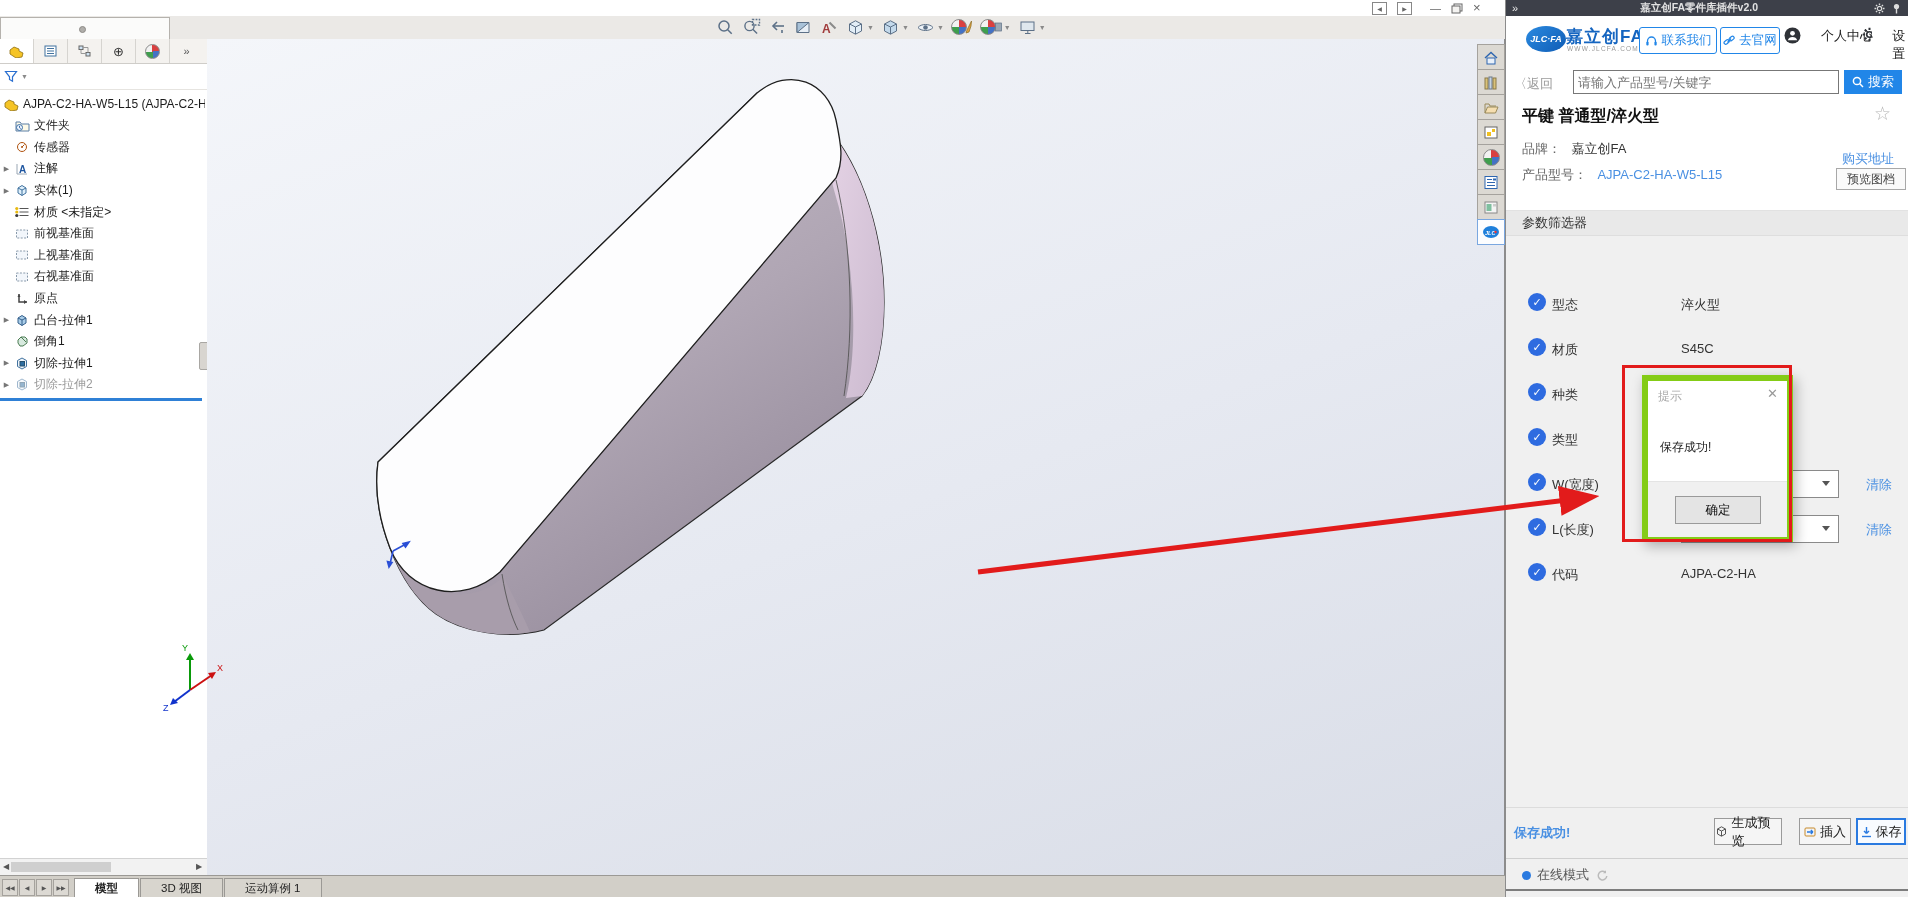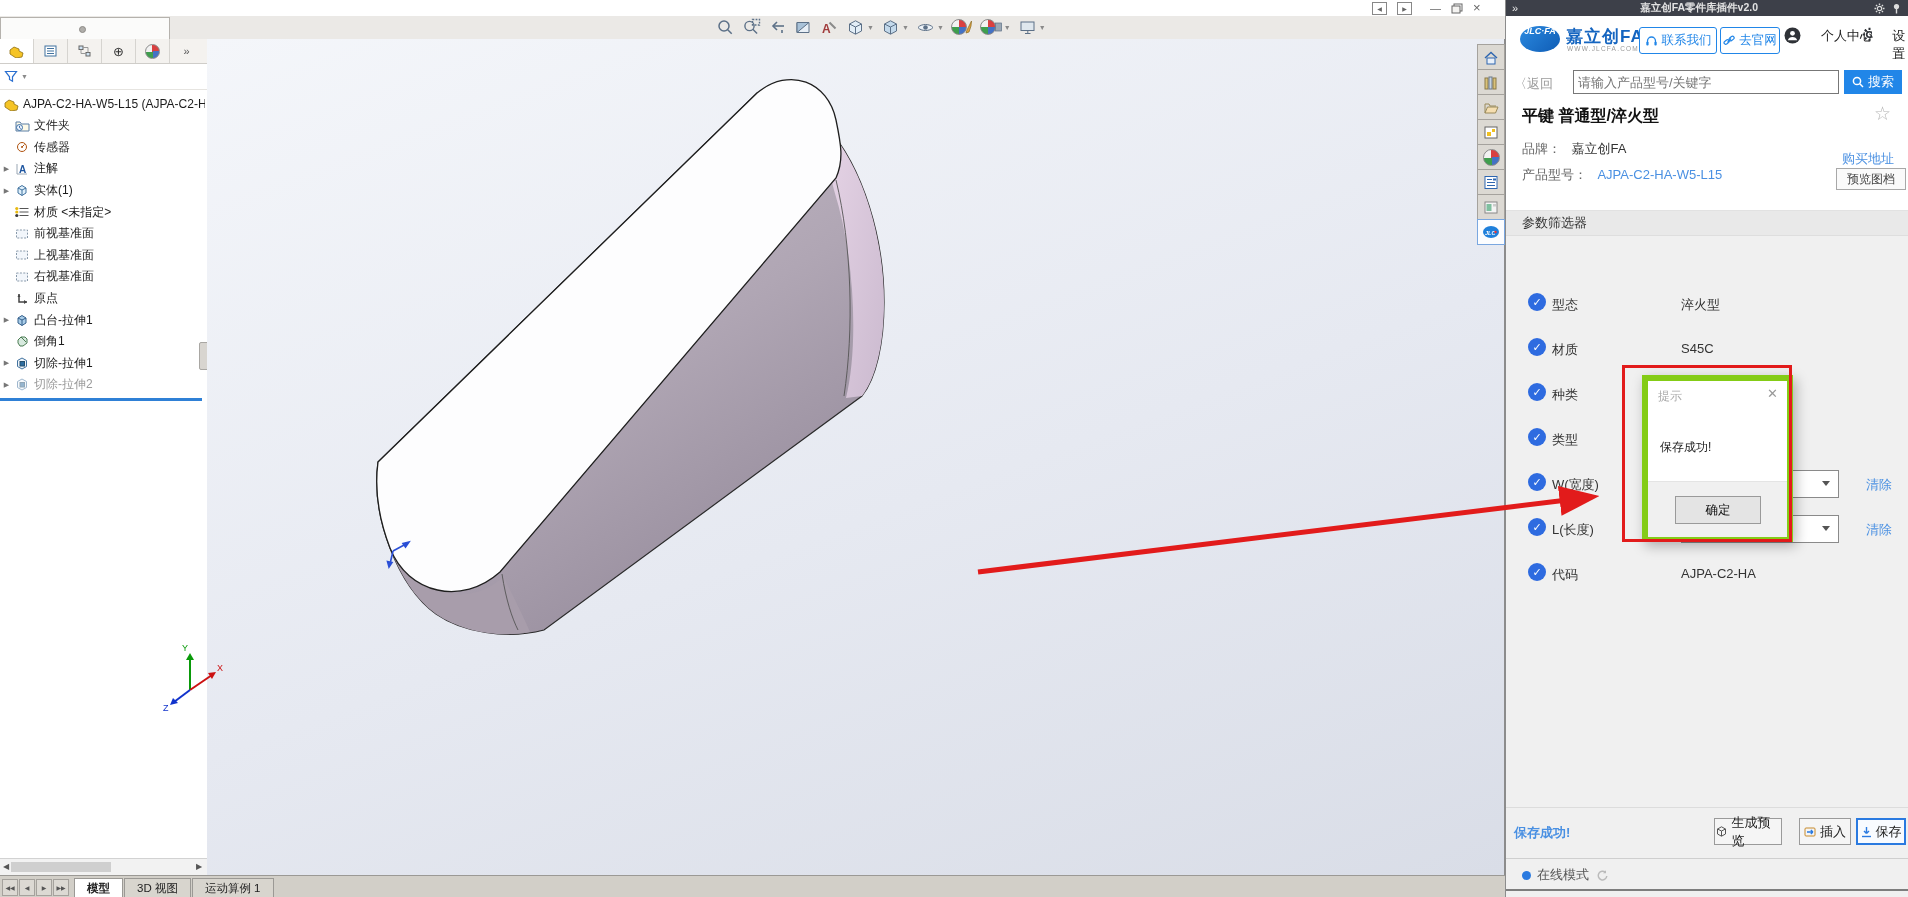--- a/index.html
+++ b/index.html
@@ -48,22 +48,22 @@
   
   .tsbtn{position:absolute;left:1477px;width:26px;height:24px;background:#dcd9d3;border:1px solid #a5a29d;
          display:flex;align-items:center;justify-content:center;z-index:6}
   .tsbtn.active{background:#fcfdff;border-color:#7aa7e0}
   
   .rpanel{position:absolute;left:1505px;top:0;width:403px;height:897px;background:#fff;border-left:1px solid #8c8c8c;z-index:10}
   .rtitle{position:absolute;left:0;top:0;width:403px;height:16px;background:#3d4049;display:flex;align-items:center}
   .rchev{color:#e8e8e8;font-size:11px;padding:0 6px}
   .rtt{flex:1;text-align:center;color:#e2e2e2;font-size:10.5px;font-weight:bold}
   .rticons{display:flex;gap:7px;padding-right:8px;align-items:center}
-  .hlogo{position:absolute;left:14px;top:26px;width:40px;height:26px;border-radius:50%;
-         background:linear-gradient(135deg,#2b8ae0,#0f5cb5);display:flex;justify-content:center}
+  .hlogo{position:absolute;left:20px;top:26px;width:40px;height:26px;border-radius:50%;
+         background:linear-gradient(135deg,#2b8ae0,#0f5cb5);display:flex;align-items:center;justify-content:center}
   .hlogotxt{color:#fff;font-size:9px;font-weight:bold;font-style:italic}
   .hbrand{position:absolute;left:60px;top:25px;font-size:17px;font-weight:bold;color:#1565c0;letter-spacing:1px}
   .hsite{position:absolute;left:61px;top:45px;font-size:6.5px;color:#999;letter-spacing:1.2px}
   .bluebtn{position:absolute;top:27px;height:25px;border:1px solid #2186e8;border-radius:3px;background:#fff;
            color:#2186e8;font-size:12.5px;display:flex;align-items:center;justify-content:center;gap:4px}
   .plainbtn{position:absolute;top:27px;height:25px;display:flex;align-items:flex-start;gap:20px;font-size:13px;color:#222}
   .backlink{position:absolute;left:8px;top:75px;font-size:13px;color:#9a9a9a}
   .searchinput{position:absolute;left:67px;top:70px;width:256px;height:22px;border:1px solid #777;font-size:13px;
                color:#444;padding:0 4px;outline:none;font-family:inherit}
   .searchbtn{position:absolute;left:338px;top:70px;width:58px;height:24px;background:#2186e8;color:#fff;font-size:13px;
@@ -109,21 +109,21 @@
        font-size:12.5px;color:#111;display:flex;align-items:center;justify-content:center}
   
   .redbox{position:absolute;left:1622px;top:365px;width:164px;height:171px;border:3px solid #e21b1b;z-index:35;pointer-events:none}
   .arrowlayer{position:absolute;left:0;top:0;z-index:36;pointer-events:none}
   
   .btabs{position:absolute;left:0;top:875px;width:1505px;height:22px;background:#d2cfc8;border-top:1px solid #9b9995;
          display:flex;align-items:flex-end}
   .bnav{display:flex;gap:1px;padding:0 5px 2px 2px}
   .bnavb{width:14px;height:15px;background:#dcd9d3;border:1px solid #a5a29d;font-size:6px;color:#555;
          display:flex;align-items:center;justify-content:center}
-  .btab{height:19px;padding:0 12px;font-size:11.5px;color:#222;background:#d8d5ce;border:1px solid #9b9995;
+  .btab{height:19px;padding:0 20px;font-size:11.5px;color:#222;background:#d8d5ce;border:1px solid #9b9995;
         border-bottom:none;display:flex;align-items:center;margin-right:1px}
   .btab.active{background:#fff;font-weight:bold}
 </style>
 </head>
 <body>
 
 <div class="app">
 
   <div class="winctl" style="left:1372px">
     <span class="dockbox">◀</span>

